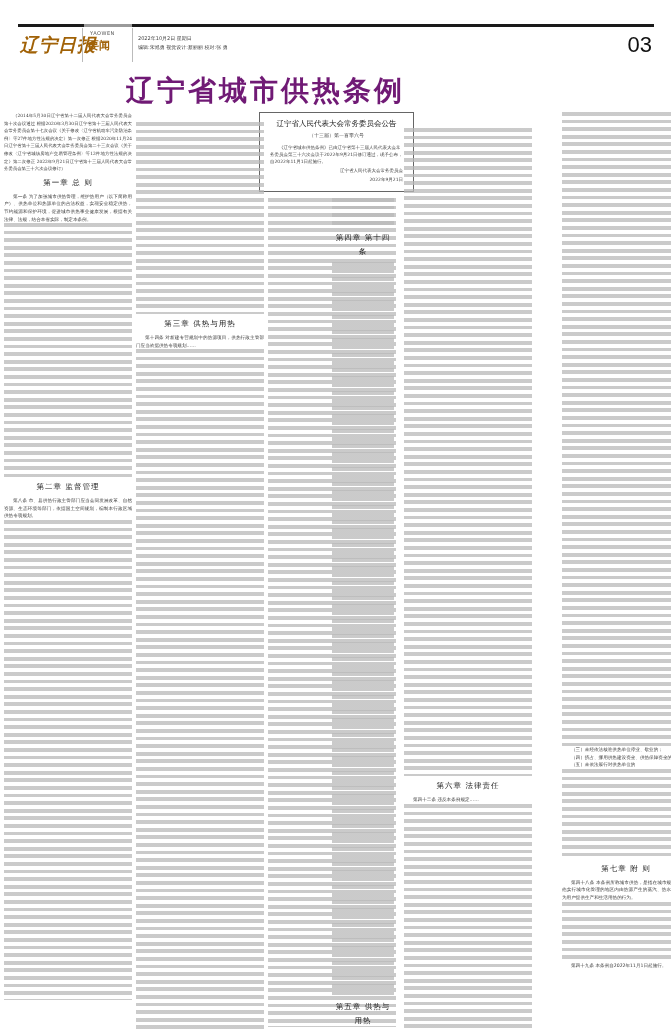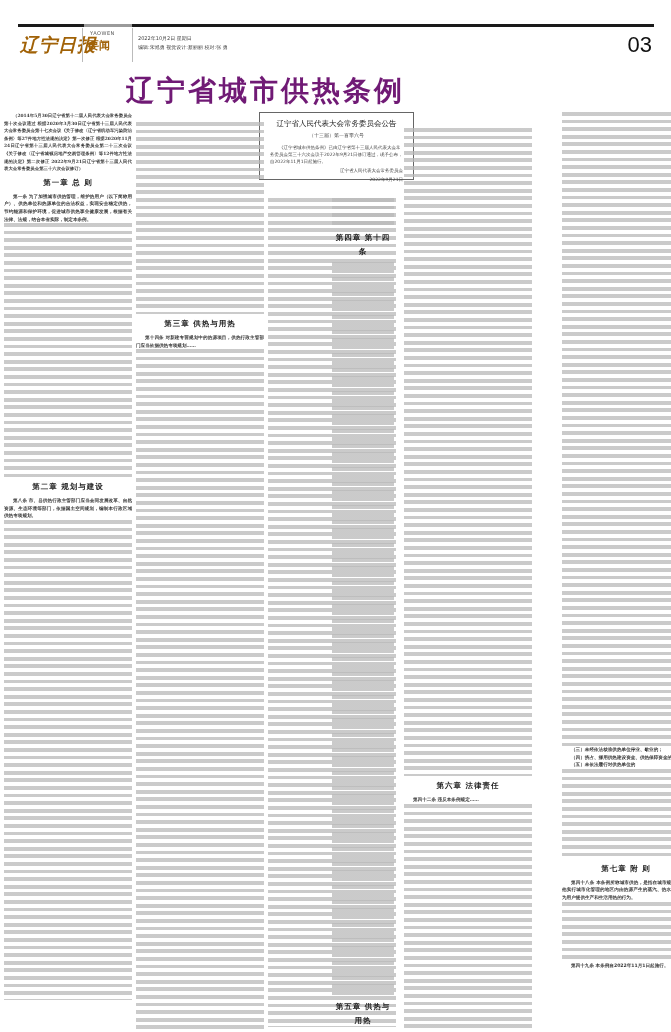--- a/index.html
+++ b/index.html
@@ -11,27 +11,27 @@
   .masthead .topline-gray { position: absolute; left: 66px; top: 0; width: 48px; height: 3px; background: #9a9a9a; }
   .logo { position: absolute; left: 2px; top: 9px; font-family: "DejaVu Serif", serif; font-size: 18px; font-weight: bold; font-style: italic; color: #a16207; letter-spacing: 1px; }
   .vsep { position: absolute; top: 4px; width: 1px; height: 34px; background: #bbb; }
   .section-en { position: absolute; left: 72px; top: 6px; font-size: 5px; color: #555; letter-spacing: 0.5px; }
   .section-cn { position: absolute; left: 70px; top: 14px; font-size: 11px; color: #a16207; font-weight: bold; }
   .meta { position: absolute; left: 120px; top: 10px; font-size: 5px; color: #444; line-height: 9px; }
   .page-no { position: absolute; right: 2px; top: 8px; font-family: "Liberation Sans", sans-serif; font-size: 22px; color: #111; text-align: center; }
 
   .headline { position: absolute; left: 0; top: 72px; width: 531px; text-align: center; font-size: 28px; font-weight: bold; color: #701a75; letter-spacing: 3px; font-family: "DejaVu Sans", sans-serif; }
 
-  .notice { position: absolute; left: 259px; top: 112px; width: 155px; height: 68px; border: 1px solid #666; padding: 6px 10px; }
+  .notice { position: absolute; left: 259px; top: 112px; width: 155px; height: 80px; border: 1px solid #666; padding: 6px 10px; }
   .notice .n-title { font-size: 7.5px; text-align: center; color: #222; }
   .notice .n-no { font-size: 5px; text-align: center; color: #444; margin-top: 3px; }
   .notice .n-body { font-size: 4.5px; color: #444; margin-top: 6px; line-height: 7px; text-indent: 9px; }
   .notice .n-sign { font-size: 4.5px; color: #444; text-align: right; line-height: 7px; margin-top: 2px; }
 
-  .col { position: absolute; width: 128px; font-size: 4.6px; line-height: 7.6px; color: #3a3a3a; text-align: justify; overflow: hidden; font-weight: bold; }
+  .col { position: absolute; width: 128px; font-size: 4.6px; line-height: 7.6px; color: #3a3a3a; text-align: justify; overflow: hidden; }
   .col p { text-indent: 9px; }
   .col .chap { text-align: center; text-indent: 0; font-size: 7.5px; line-height: 14px; color: #222; margin: 3px 0; letter-spacing: 1px; }
   .col .preamble { font-family: "DejaVu Serif", serif; font-size: 4.4px; }
   .filler { display: block; height: 100%; background:
       repeating-linear-gradient(to bottom, #b9b9b9 0px, #b9b9b9 3.8px, transparent 3.8px, transparent 7.6px); opacity: 0.75; }
 </style>
 </head>
 <body>
 
 <div class="masthead">
@@ -59,21 +59,21 @@
   <div class="n-sign">2022年9月21日</div>
 </div>
 
 <div class="col" style="left:4px; top:112px; height:915px;">
   <p class="preamble">（2014年5月30日辽宁省第十二届人民代表大会常务委员会第十次会议通过 根据2020年3月30日辽宁省第十三届人民代表大会常务委员会第十七次会议《关于修改〈辽宁省机动车污染防治条例〉等27件地方性法规的决定》第一次修正 根据2020年11月24日辽宁省第十三届人民代表大会常务委员会第二十三次会议《关于修改〈辽宁省城镇房地产交易管理条例〉等12件地方性法规的决定》第二次修正 2022年9月21日辽宁省第十三届人民代表大会常务委员会第三十六次会议修订）</p>
   <div class="chap">第一章  总  则</div>
   <p>第一条  为了加强城市供热管理，维护热用户（以下简称用户）、供热单位和热源单位的合法权益，实现安全稳定供热，节约能源和保护环境，促进城市供热事业健康发展，根据有关法律、法规，结合本省实际，制定本条例。</p>
   <div style="height:254px">
       <span class="filler"></span>
     </div>
-  <div class="chap">第二章  规划与建设</div>
+  <div class="chap">第二章  监督管理</div>
   <p>第八条  市、县供热行政主管部门应当会同发展改革、自然资源、生态环境等部门，依据国土空间规划，编制本行政区域供热专项规划。</p>
   <div style="height:480px">
       <span class="filler"></span>
     </div>
 </div>
 
 <div class="col" style="left:136px; top:122px; height:915px;">
   <div style="height:192px">
       <span class="filler"></span>
     </div>

